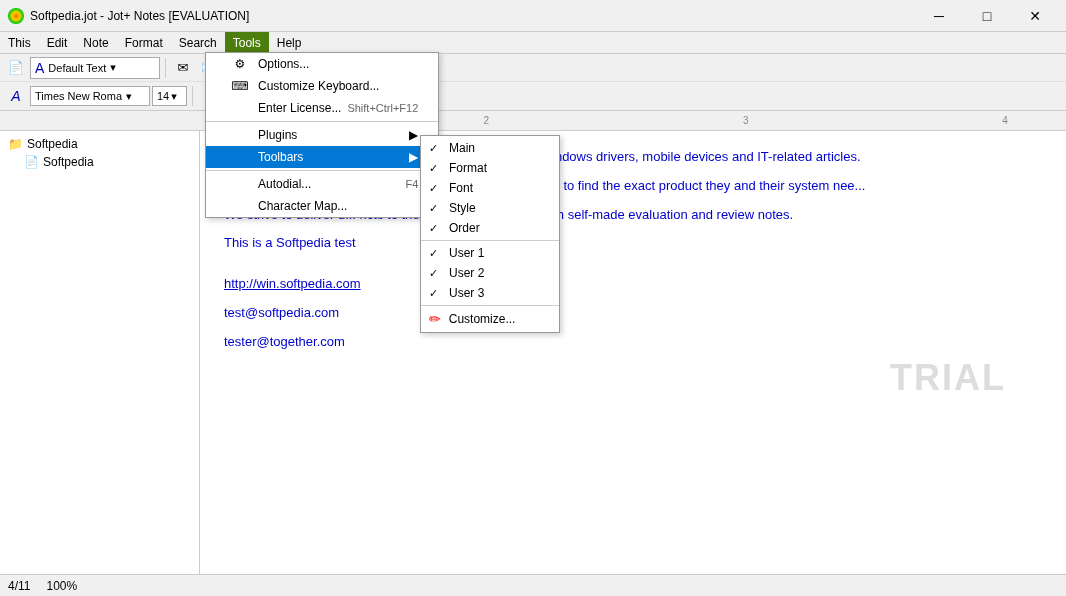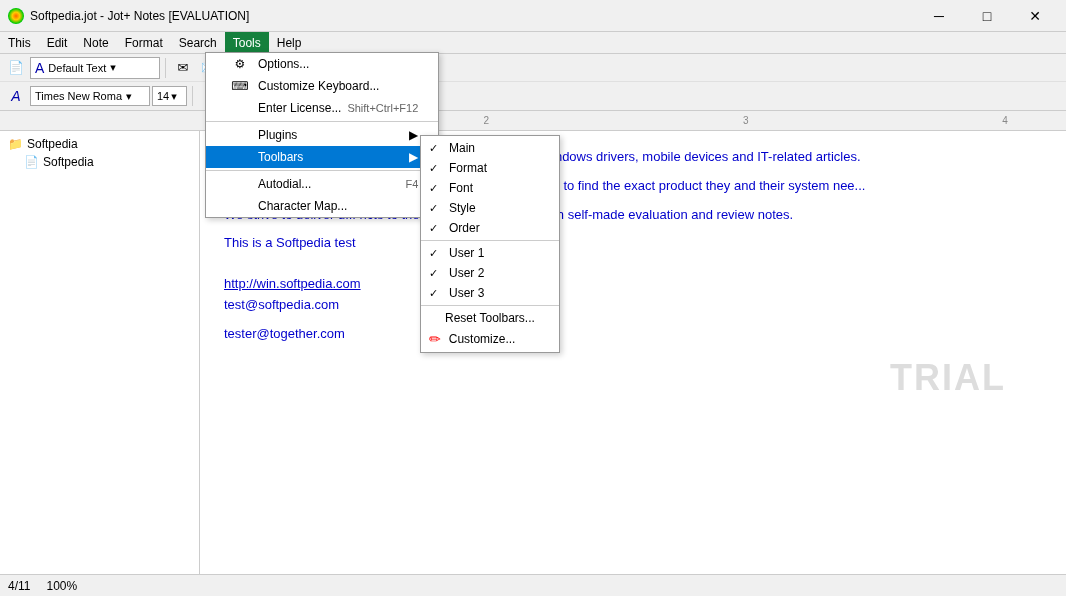--- a/index.html
+++ b/index.html
@@ -30,21 +30,21 @@
       border-bottom: 1px solid #ccc;
     }
     .menu-item {
       padding: 2px 8px;
       cursor: pointer;
       height: 100%;
       display: flex;
       align-items: center;
       font-size: 12px;
     }
-    .menu-item.active { background: #15803d; color: white; }
+    .menu-item.active { background: #4d7c0f; color: white; }
 
     
     .toolbars { border-bottom: 1px solid #ccc; background: #f0f0f0; }
     .toolbar-row { display: flex; align-items: center; padding: 2px 4px; gap: 2px; min-height: 28px; border-bottom: 1px solid #e0e0e0; }
     .toolbar-row:last-child { border-bottom: none; }
 
     .tb-btn {
       width: 24px; height: 22px; border: 1px solid transparent; background: transparent;
       cursor: pointer; display: flex; align-items: center; justify-content: center;
       font-size: 13px;
@@ -259,21 +259,21 @@
     <div class="content-area">
       <div class="content-text">
         <p style="margin-bottom:8px;">
           <span>) free and free-to-try software programs for Windows and ndows drivers, mobile devices and IT-related articles.</span>
         </p>
         <p style="margin-bottom:8px;">
           <span>We </span><span class="highlight">review</span><span> and categ... cts in order to allow the visitor/user to find the exact product they and their system nee...</span>
         </p>
         <p style="margin-bottom:8px;">We strive to deliver d... ncts to the visitor/user together with self-made evaluation and review notes.</p>
         <p style="margin-bottom:20px;">This is a Softpedia test</p>
-        <p style=""><a href="#">http://win.softpedia.com</a></p>
+        <p style="margin-bottom:8px;"><a href="#">http://win.softpedia.com</a></p>
         <p style="margin-bottom:8px;">test@softpedia.com</p>
         <p style="margin-bottom:8px;">tester@together.com</p>
       </div>
 
       <div style="position:absolute; right:60px; top:50%; transform:translateY(-50%); color:#ddd; font-size:36px; font-weight:bold; pointer-events:none; user-select:none; letter-spacing:2px;margin-top:14px;">TRIAL</div>
     </div>
   </div>
 
   <div class="status-bar">
     <span>4/11</span>
@@ -346,21 +346,18 @@
     <div class="submenu-item">
       <span class="check">✓</span>
       <span>User 2</span>
     </div>
     <div class="submenu-item">
       <span class="check">✓</span>
       <span>User 3</span>
     </div>
     <div class="submenu-divider"></div>
     <div class="submenu-item-plain">
-      <span>Reset Toolbars...</span>
-    </div>
-    <div class="submenu-item-plain">
       <span class="red-icon" style="color:red; margin-left:-16px; margin-right:2px;">✏</span>
       <span>Customize...</span>
     </div>
   </div>
 
 </div>
 
 </body></html>

